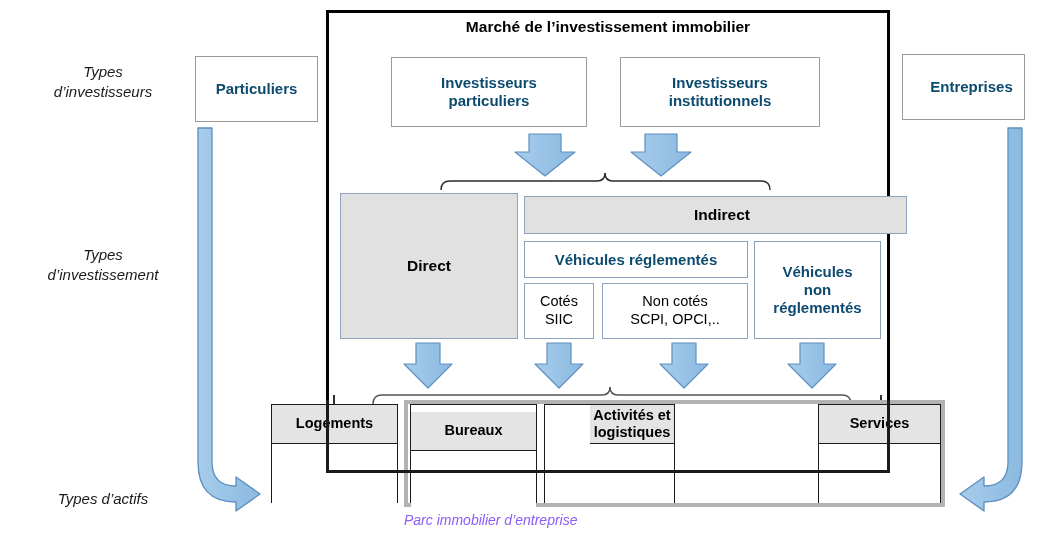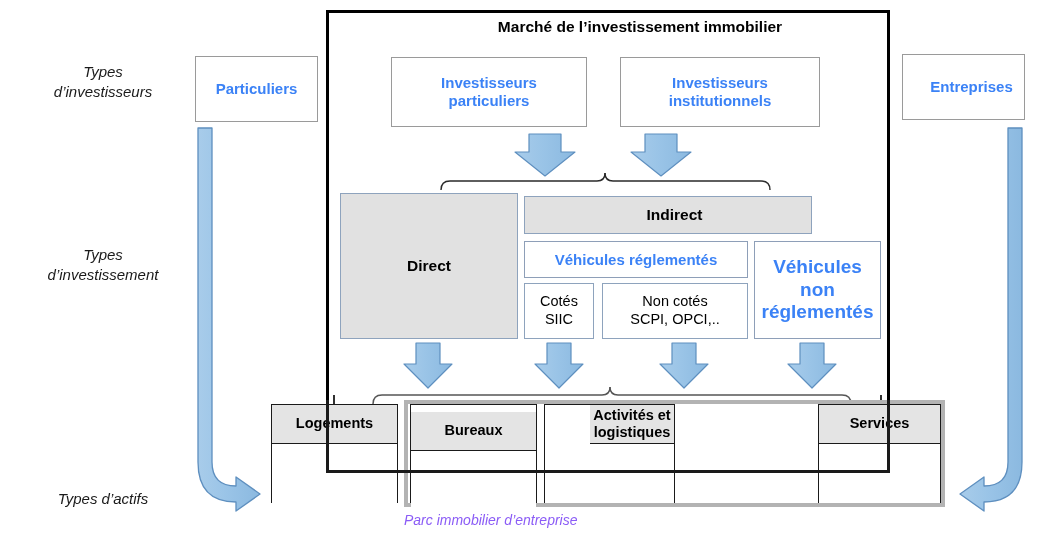--- a/index.html
+++ b/index.html
@@ -33,34 +33,33 @@
   .market-frame {
     border: 3px solid #000000;
     background: transparent;
   }
   .market-title {
     font-weight: bold;
     font-size: 15.5px;
     color: #000000;
     text-align: center;
     white-space: nowrap;
-    margin-left: 32px;
   }
 
   
   .wbox {
     border: 1px solid #9a9a9a;
     background: #ffffff;
     display: flex;
     align-items: center;
     justify-content: center;
     text-align: center;
     font-weight: bold;
     font-size: 15px;
-    color: #3b82f6;
+    color: #0c4a6e;
     line-height: 1.2;
   }
   .wbox.thin { border: 1px solid #8e9fb8; }
 
   
   .gbox {
     border: 1px solid #8ea3bd;
     background: #e1e1e1;
     display: flex;
     align-items: center;
@@ -236,21 +235,21 @@
     <div>
       <div>Investisseurs</div>
       <div>institutionnels</div>
     </div>
   </div>
 
   <div class="abs gbox" style="left:340px; top:193px; width:178px; height:146px;">
     <span>Direct</span>
   </div>
 
-  <div class="abs gbox" style="left:524px; top:196px; width:288px; height:38px;padding-left:13px;">
+  <div class="abs gbox" style="left:524px; top:196px; width:383px; height:38px;padding-left:13px;">
     <span>Indirect</span>
   </div>
 
   <div class="abs wbox thin" style="left:524px; top:241px; width:224px; height:37px; font-size:15px;">
     <span>Véhicules réglementés</span>
   </div>
 
   <div class="abs nbox" style="left:524px; top:283px; width:70px; height:56px;">
     <div>
       <div>Cotés</div>
@@ -258,21 +257,21 @@
     </div>
   </div>
 
   <div class="abs nbox" style="left:602px; top:283px; width:146px; height:56px;">
     <div>
       <div>Non cotés</div>
       <div>SCPI, OPCI,..</div>
     </div>
   </div>
 
-  <div class="abs wbox thin" style="left:754px; top:241px; width:127px; height:98px; font-size:19px;">
+  <div class="abs wbox thin" style="left:754px; top:241px; width:127px; height:98px; font-size:15px;">
     <div>
       <div>Véhicules</div>
       <div>non</div>
       <div>réglementés</div>
     </div>
   </div>
 
   <div class="abs asset-wrap" style="left:404px; top:400px; width:541px; height:107px;"></div>
 
   <div class="abs asset-col" style="left:271px; top:404px; width:127px; height:99px;">

